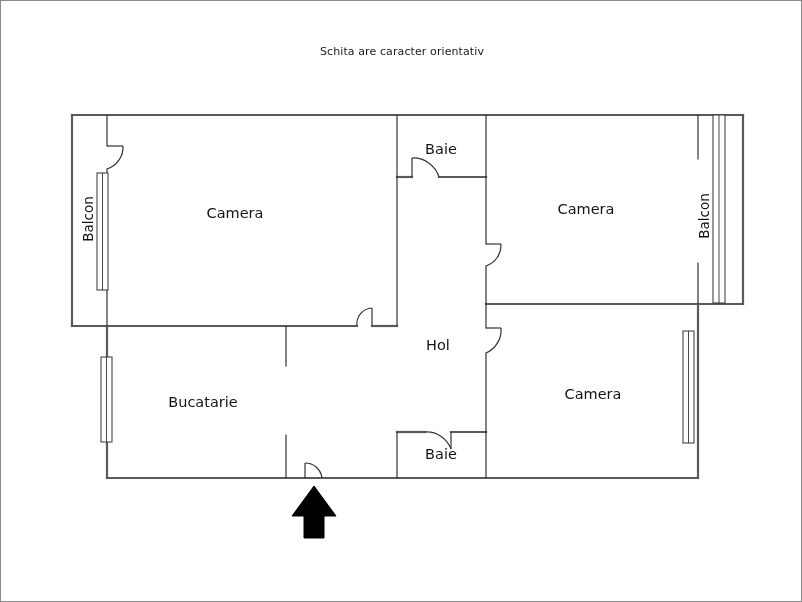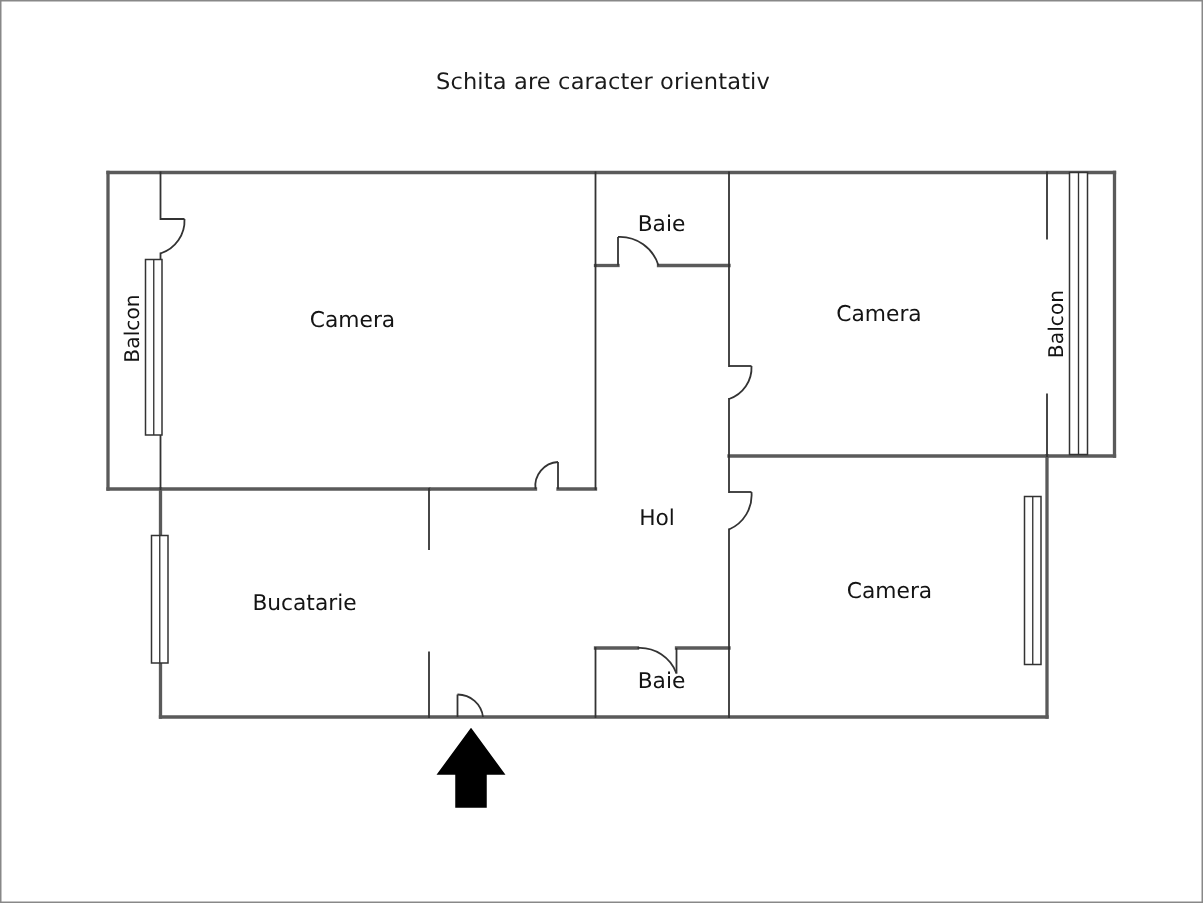--- a/index.html
+++ b/index.html
@@ -20,21 +20,21 @@
     box-sizing: border-box;
     border: 1px solid #888888;
     background: #ffffff;
   }
   #plan-title {
     position: absolute;
     top: 44px;
     left: 0;
     width: 802px;
     text-align: center;
-    font-size: 15px;
+    font-size: 11px;
     color: #1a1a1a;
     letter-spacing: 0.1px;
   }
   #plan-svg {
     position: absolute;
     top: 0;
     left: 0;
   }
   .room-label {
     font-family: "DejaVu Sans", sans-serif;

